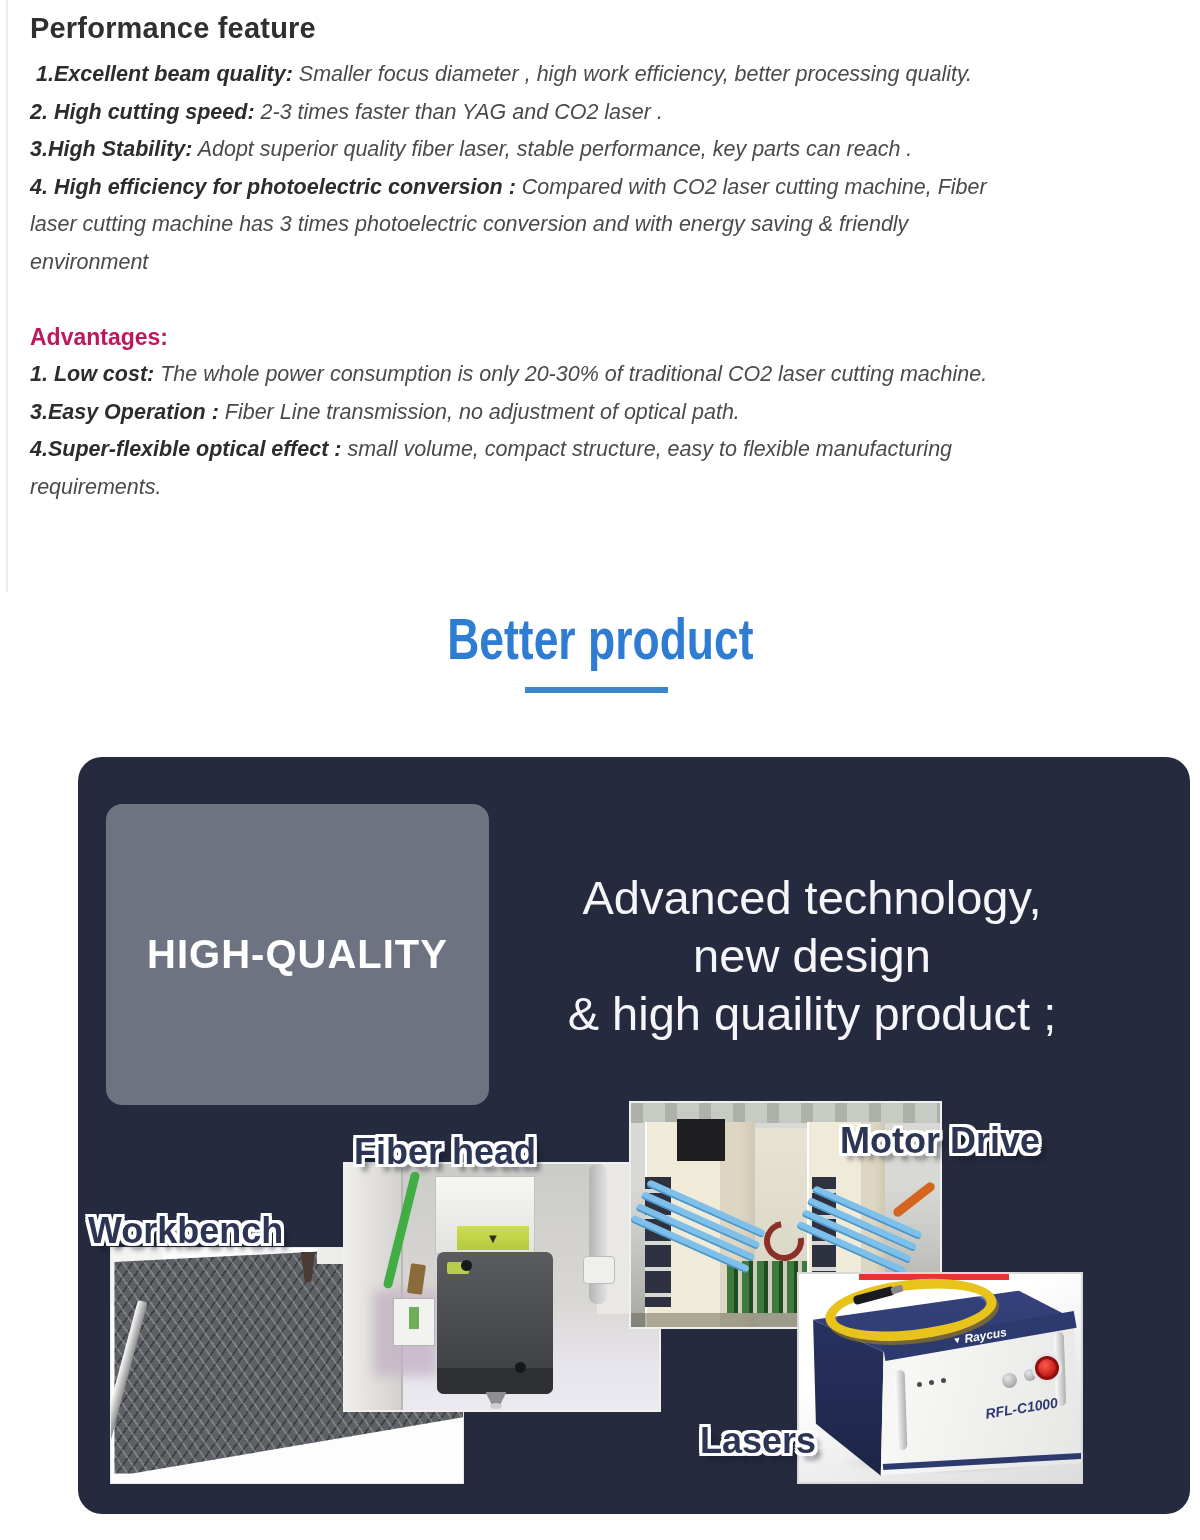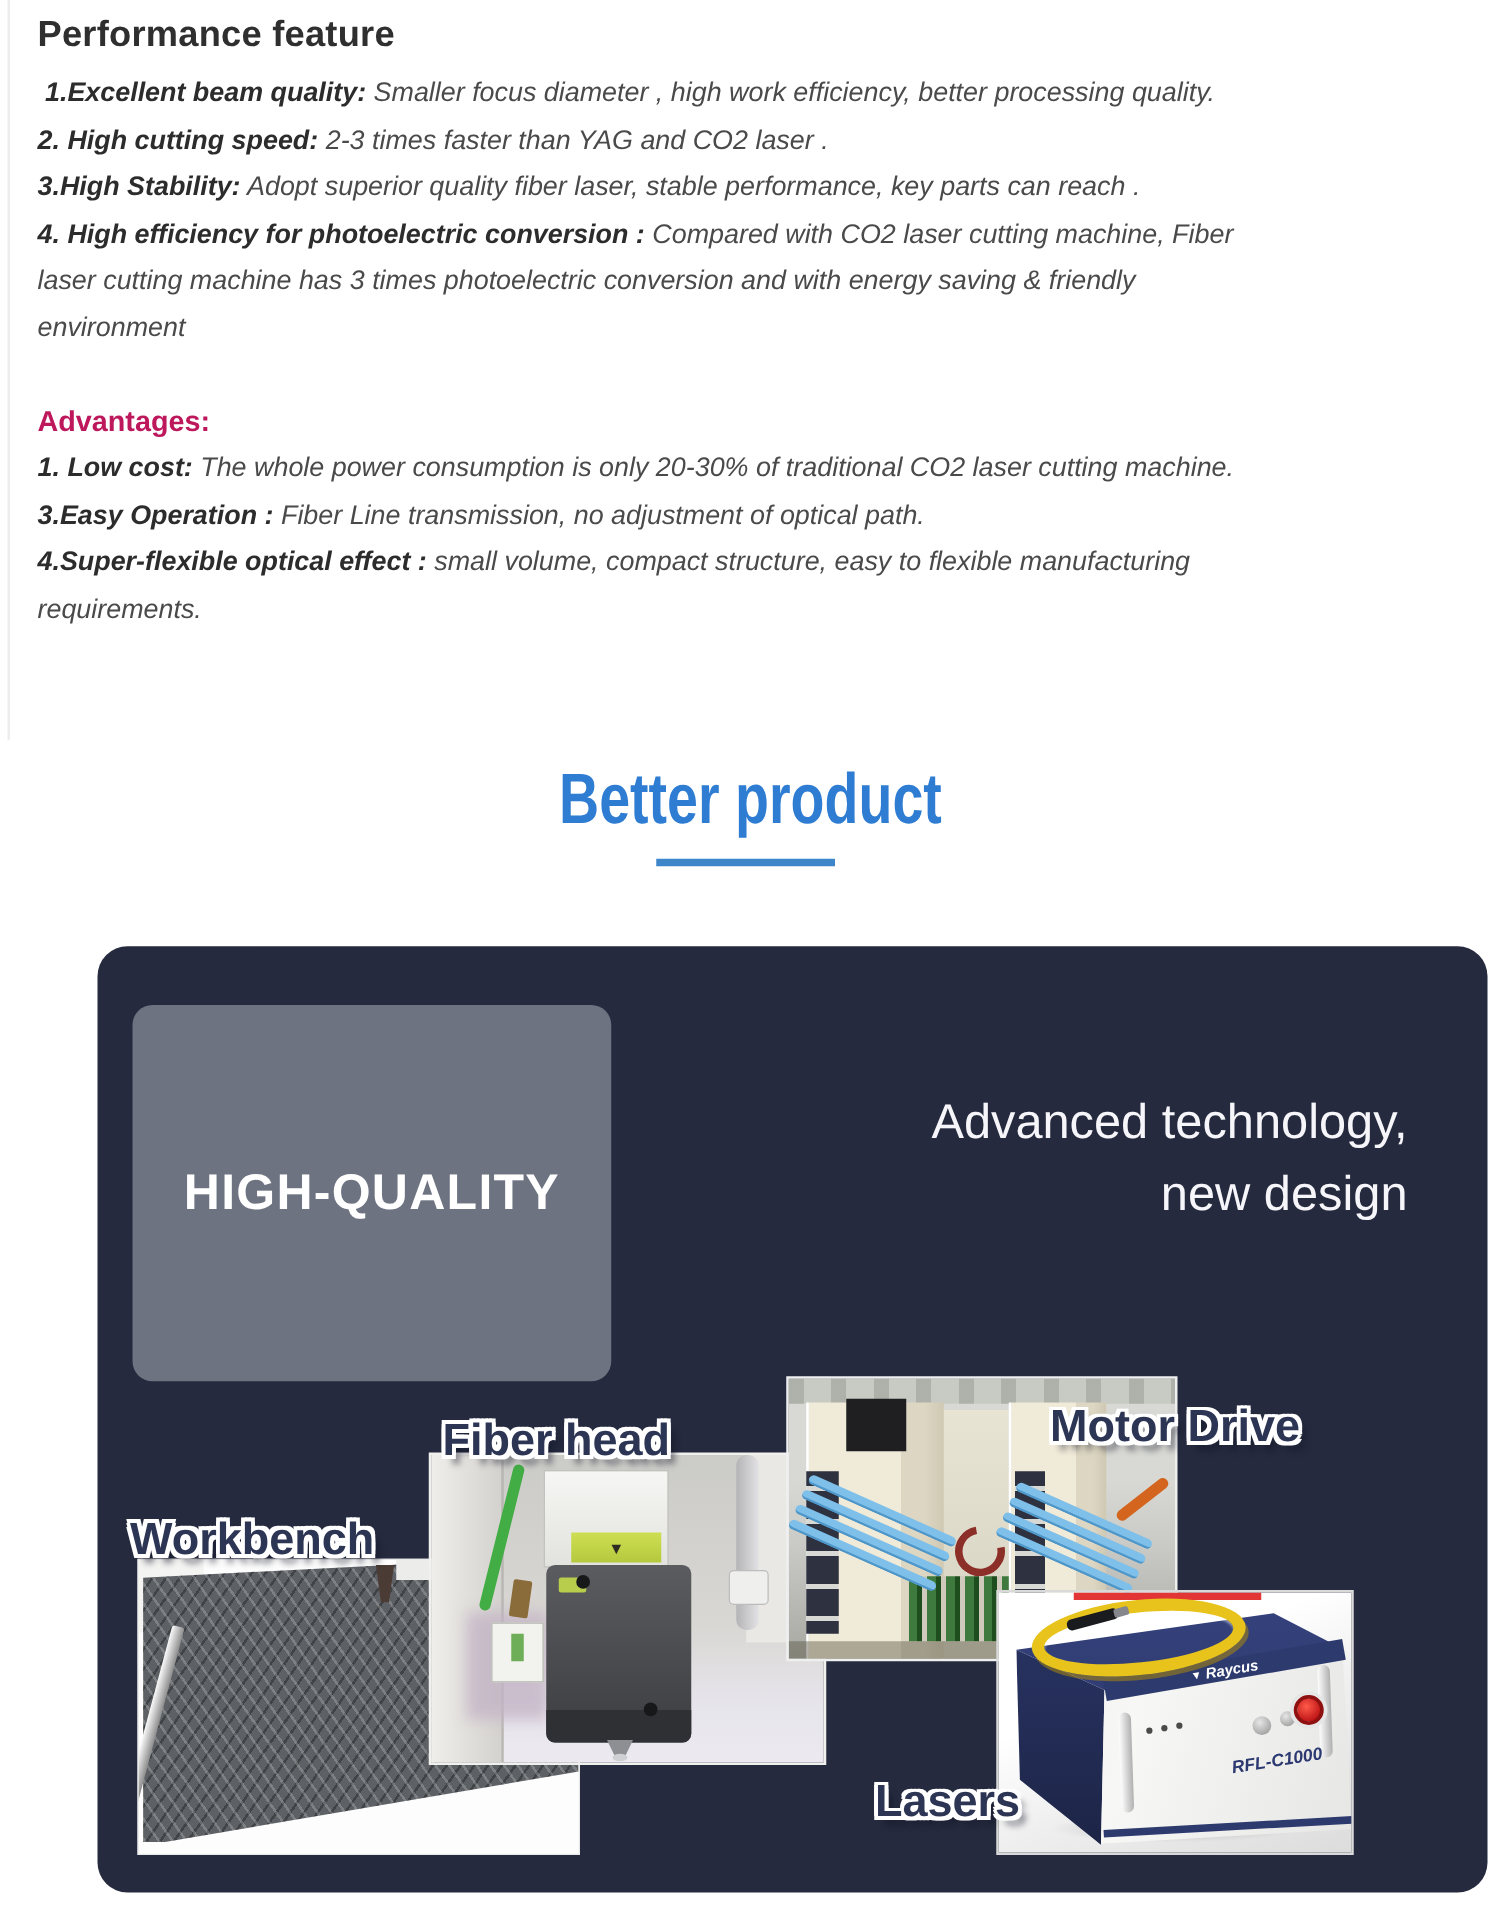--- a/index.html
+++ b/index.html
@@ -21,27 +21,27 @@
   #banner{left:0;top:606px;width:1200px;text-align:center;}
   #banner span{display:inline-block;font-size:57px;line-height:66px;font-weight:bold;
       color:#2e7dd3;transform:scaleX(.78);transform-origin:center;letter-spacing:0px;}
   #banner-underline{left:525px;top:687px;width:143px;height:6px;background:#3e86ca;}
 
   
   #panel{left:78px;top:757px;width:1112px;height:757px;background:#252a3e;border-radius:24px;overflow:hidden;}
   #badge{left:28px;top:47px;width:383px;height:301px;background:#6d7381;border-radius:16px;
          display:flex;align-items:center;justify-content:center;}
   #badge span{color:#ffffff;font-size:40px;font-weight:bold;letter-spacing:1px;}
-  #tagline{left:420px;top:112px;width:628px;text-align:right;color:#f6f6fa;font-size:39px;line-height:58px;}
+  #tagline{left:420px;top:112px;width:628px;text-align:center;color:#f6f6fa;font-size:47px;line-height:58px;}
 
   .photo{position:absolute;overflow:hidden;}
   .ph-label{position:absolute;z-index:7;font-size:36px;line-height:42px;font-weight:bold;color:#2d3554;
     text-shadow:-3px -3px 0 #fff,0 -3px 0 #fff,3px -3px 0 #fff,-3px 0 0 #fff,3px 0 0 #fff,
                 -3px 3px 0 #fff,0 3px 0 #fff,3px 3px 0 #fff,6px 7px 5px rgba(15,18,35,.5);}
-  #label-workbench{left:26px;top:453px;text-align:right;}
+  #label-workbench{left:10px;top:453px;text-align:right;}
   #label-laserhead{left:276px;top:374px;}
   #label-motor{left:762px;top:363px;}
   #label-lasers{left:622px;top:663px;}
 
   
   #ph-wb{left:32px;top:490px;width:352px;height:235px;background:#fdfdfd;z-index:1;border:1px solid #e8e8e8;}
   .wb-machine{left:0;top:0;width:52px;height:58px;background:#f4f4f2;}
   .wb-bracket{left:13px;top:18px;width:20px;height:22px;background:#3a3f44;}
   .wb-nozzle{left:188px;top:4px;width:18px;height:30px;background:#4a3c34;clip-path:polygon(10% 0,90% 0,68% 100%,32% 100%);}
   .wb-gantry{left:206px;top:0;width:80px;height:16px;background:#ececea;}
@@ -156,20 +156,21 @@
 
   <div class="abs" id="panel">
 
     <div class="abs" id="badge">
       <span>HIGH-QUALITY</span>
     </div>
 
     <div class="abs" id="tagline">
       <div>Advanced technology,</div>
       <div>new design</div>
+      <div>&amp; high quaility product ;</div>
     </div>
 
     <div class="photo" id="ph-wb">
       <div class="abs wb-machine"></div>
       <div class="abs wb-bracket"></div>
       <div class="abs wb-bed"></div>
       <div class="abs wb-rail"></div>
       <div class="abs wb-nozzle"></div>
       <div class="abs wb-gantry"></div>
     </div>

